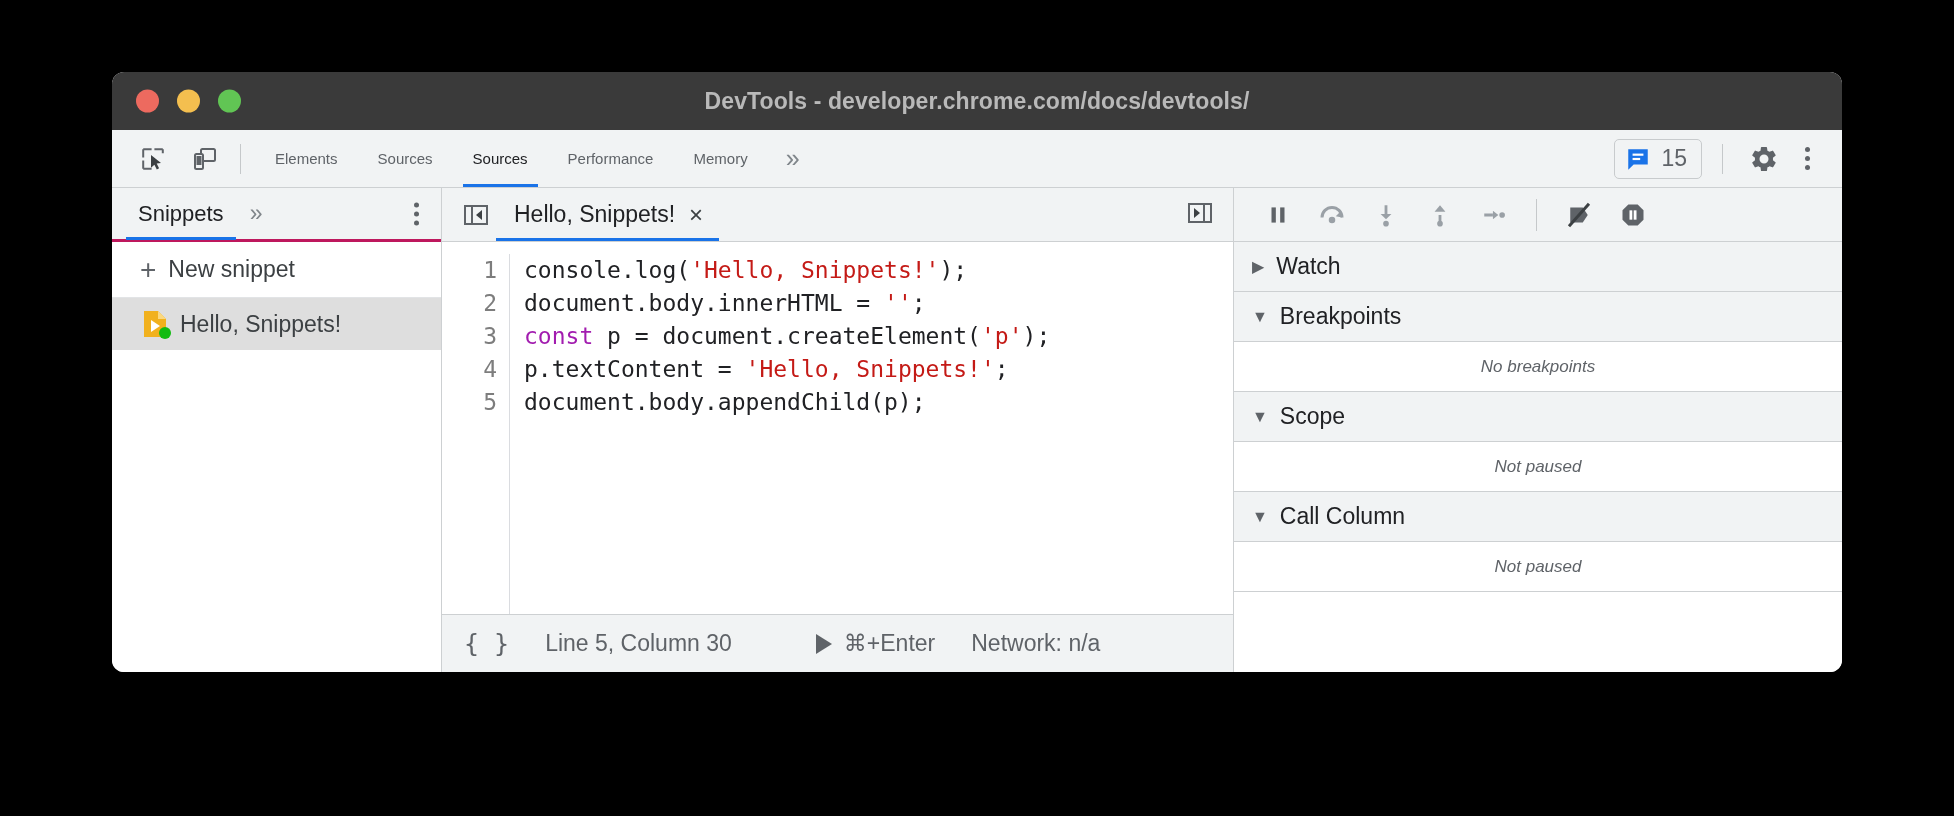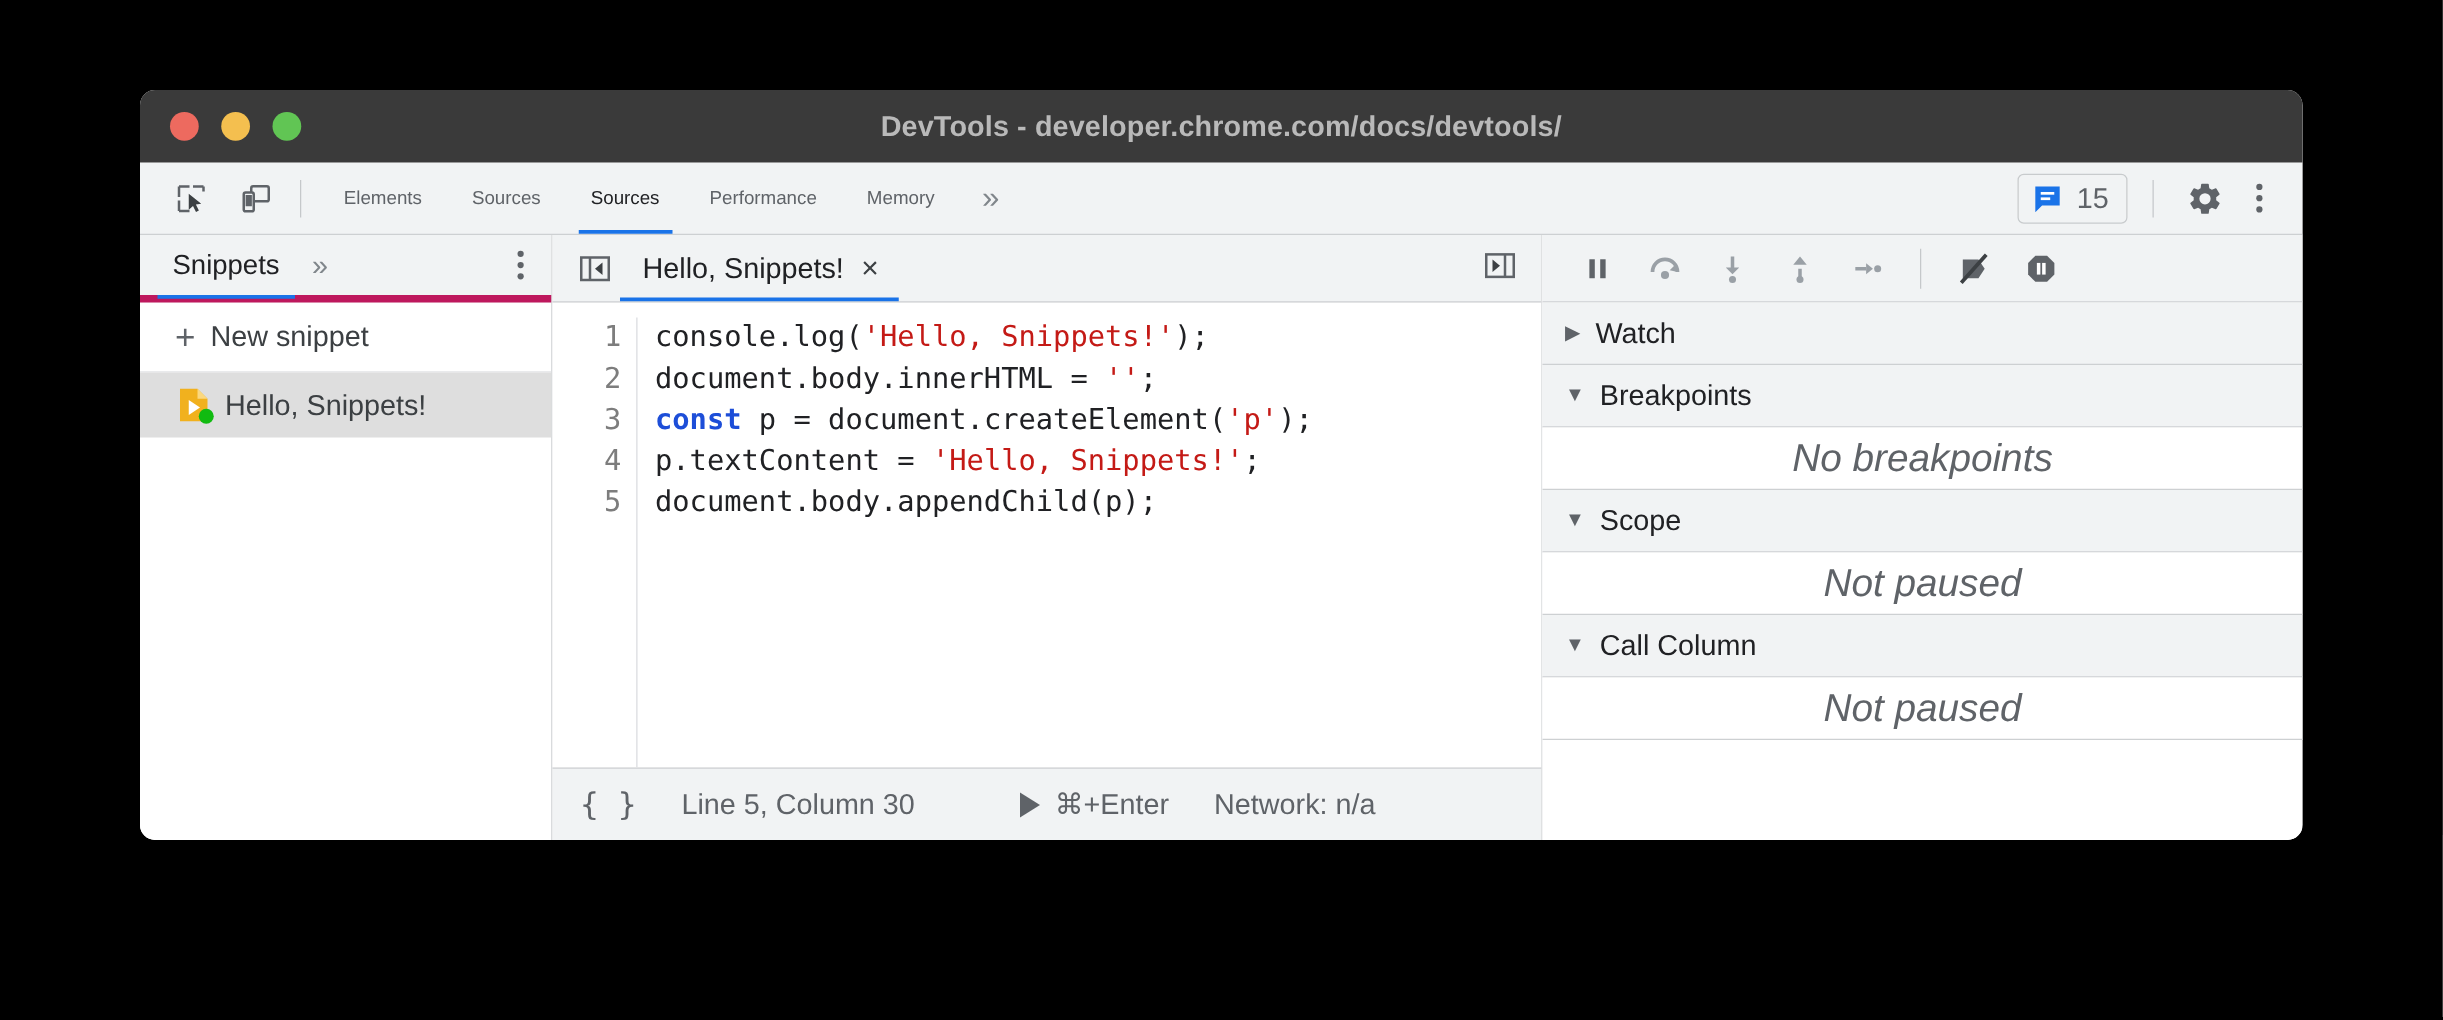--- a/index.html
+++ b/index.html
@@ -85,21 +85,21 @@
   .issues-count { font-size: 23px; color: #5f6368; }
   .kebab { display: flex; flex-direction: column; gap: 4px; align-items: center; padding: 0 14px; }
   .kebab i { width: 5px; height: 5px; border-radius: 50%; background: #5f6368; display:block; }
 
   
   .body3 { display: flex; height: 484px; }
 
   
   .navpane { width: 330px; background: #fff; border-right: 1px solid #cdd0d2; display: flex; flex-direction: column; }
   .navhead {
-    height: 54px; background: #f1f3f4; border-bottom: 6px solid #be185d;
+    height: 54px; background: #f1f3f4; border-bottom: 3px solid #be185d;
     display: flex; align-items: center; padding-left: 14px; position: relative;
   }
   .navtab {
     position: relative; font-size: 22px; color: #202124;
     height: 53px; display: flex; align-items: center; padding: 0 12px;
   }
   .navtab::after {
     content:""; position:absolute; left:0; right:0; bottom:0; height:3px; background:#1a73e8;
   }
   .nav-chev { color: #80868b; font-size: 23px; padding: 0 14px; }
@@ -138,21 +138,21 @@
   .code {
     flex: 1; background: #ffffff; display: flex;
     font-family: "DejaVu Sans Mono", monospace; font-size: 23px; line-height: 33px;
     padding-top: 12px; overflow: hidden;
   }
   .gutter {
     width: 68px; text-align: right; padding-right: 12px; color: #7d7d7d;
     border-right: 1px solid #dadce0; user-select: none; flex: none;
   }
   .codelines { padding-left: 14px; color: #202124; white-space: pre; }
-  .kw { color: #1d4ed8; font-weight: bold; }
+  .kw { color: #a21caf; }
   .str { color: #c41a16; }
 
   .statusbar {
     height: 58px; background: #f1f3f4; border-top: 1px solid #cdd0d2;
     display: flex; align-items: center; gap: 0;
     font-size: 23px; color: #5f6368; padding-left: 22px;
   }
   .sb-brace { font-family: "DejaVu Sans Mono", monospace; font-size: 25px; color: #5f6368; padding-right: 36px; }
   .sb-pos { padding-right: 84px; }
   .sb-run { display: flex; align-items: center; gap: 12px; padding-right: 36px; }
@@ -171,21 +171,21 @@
   .dbgdiv { width: 1px; height: 32px; background: #c5c8ca; margin: 0 14px; }
   .sect-head {
     height: 50px; background: #f1f3f4; border-bottom: 1px solid #cdd0d2;
     display: flex; align-items: center; gap: 12px; padding-left: 18px;
     font-size: 23px; color: #202124;
   }
   .tri { font-size: 16px; color: #5f6368; line-height: 1; }
   .sect-body {
     height: 50px; background: #fff; border-bottom: 1px solid #cdd0d2;
     display: flex; align-items: center; justify-content: center;
-    font-size: 31px; color: #5f6368; font-style: italic;
+    font-size: 17px; color: #5f6368; font-style: italic;
   }
 </style>
 </head>
 <body>
 
 <div id="root">
   <div class="window">
 
     <div class="titlebar">
       <div class="traffic">

